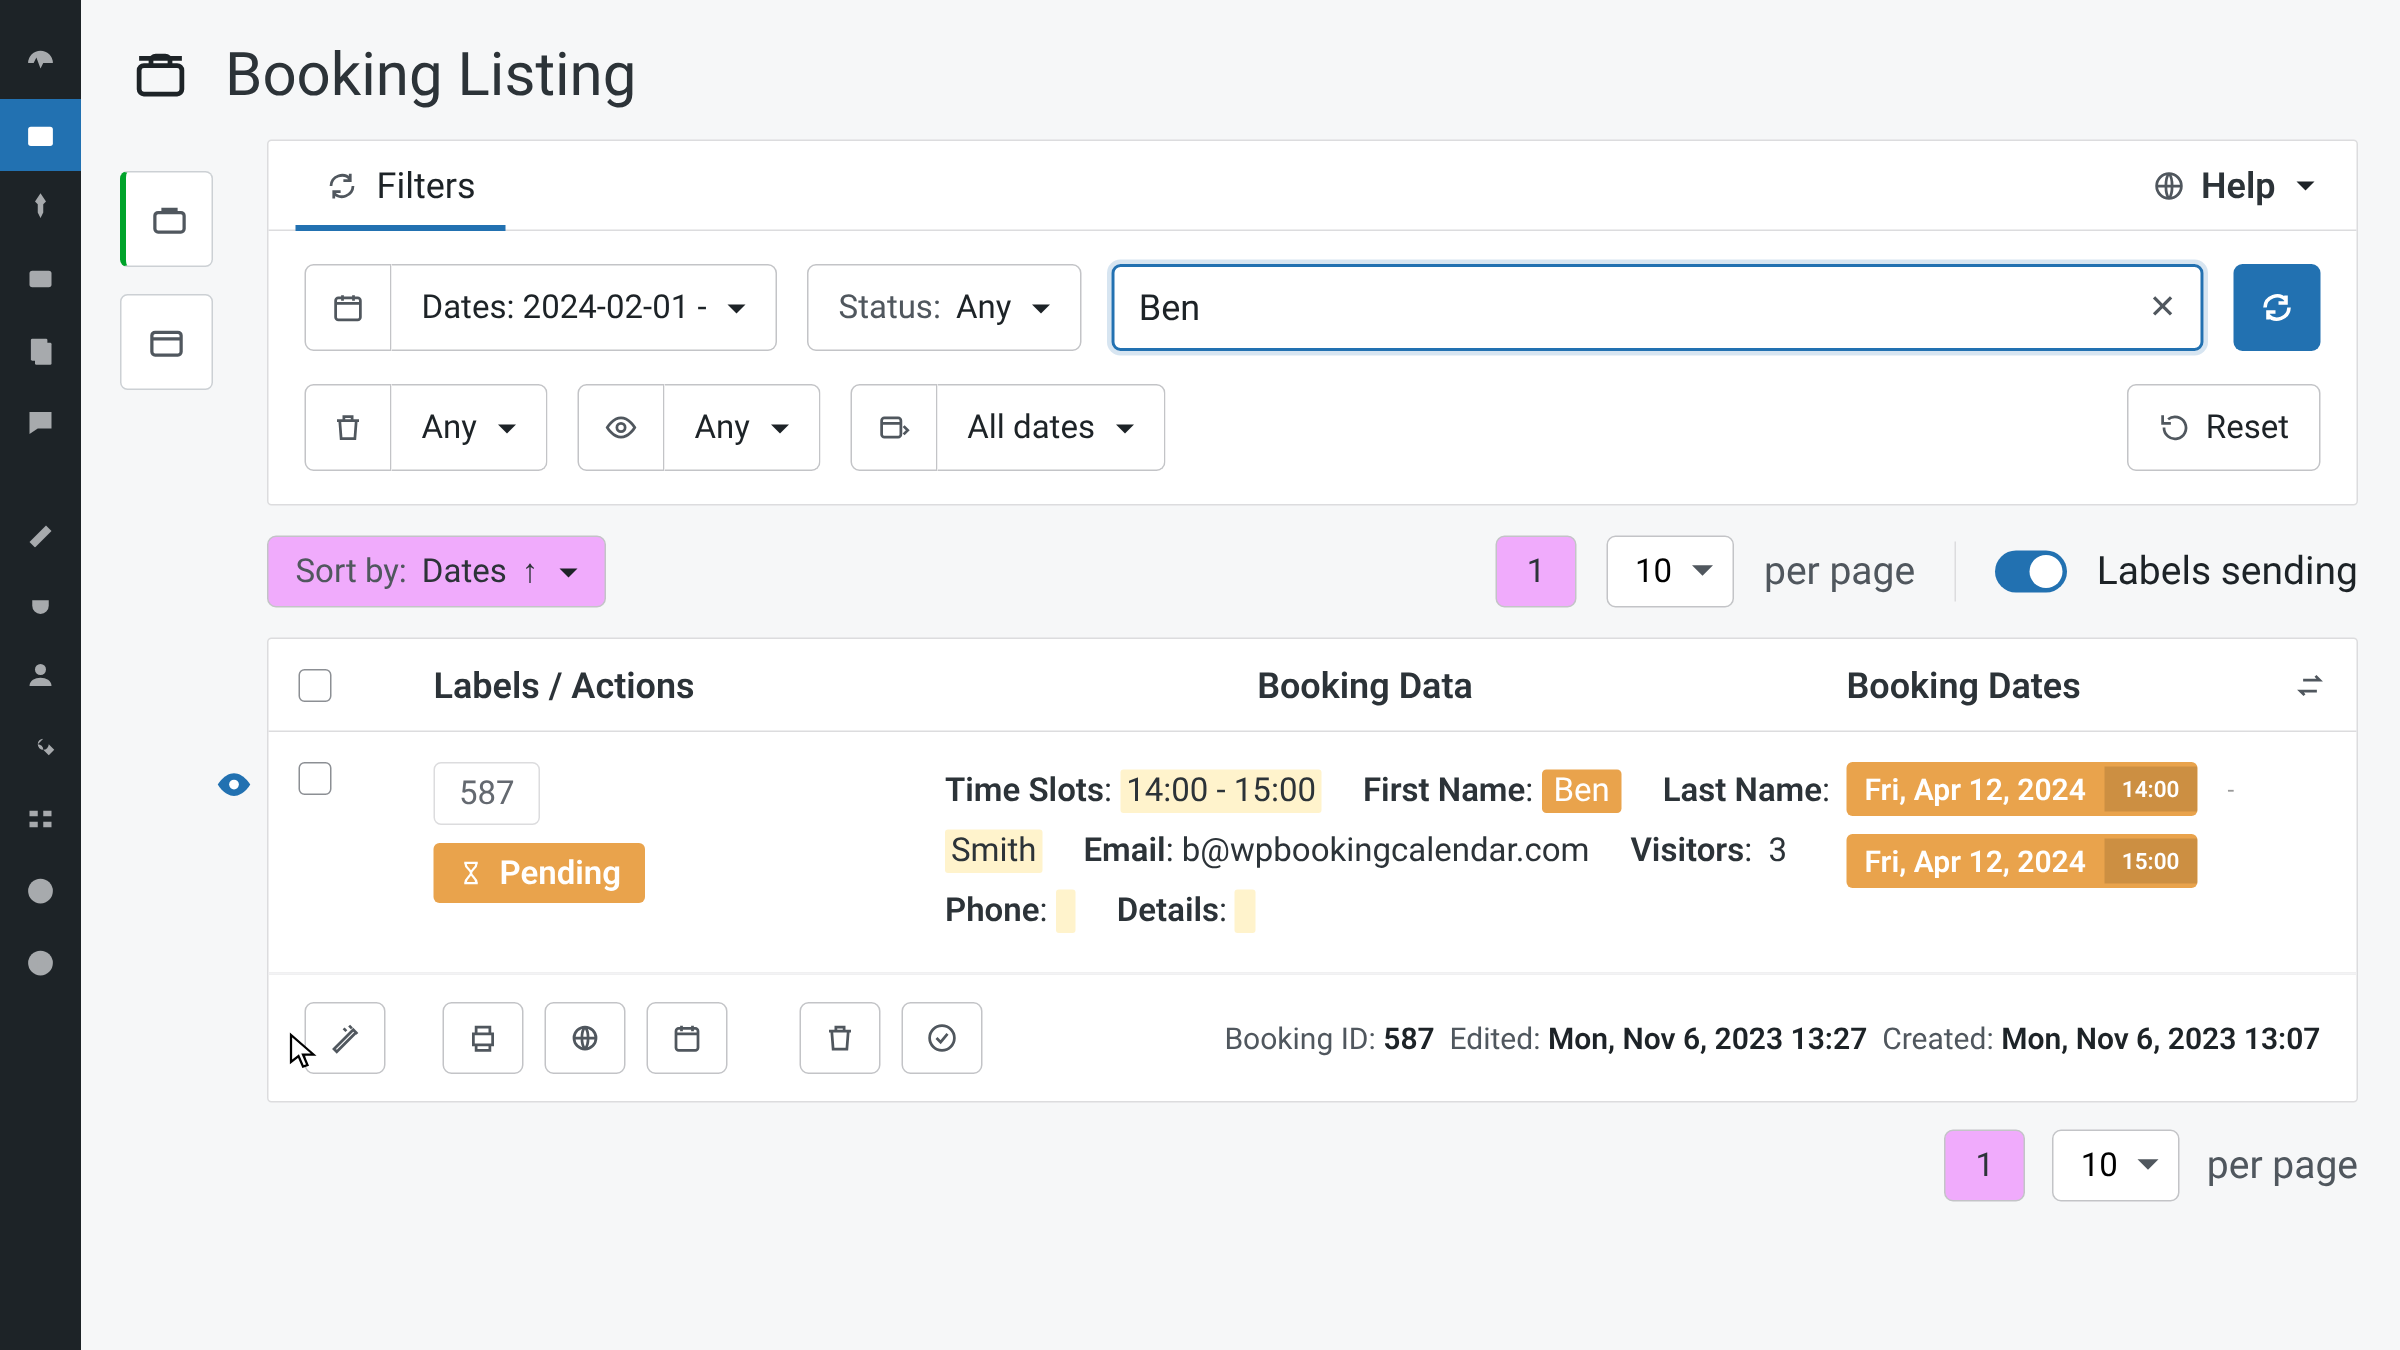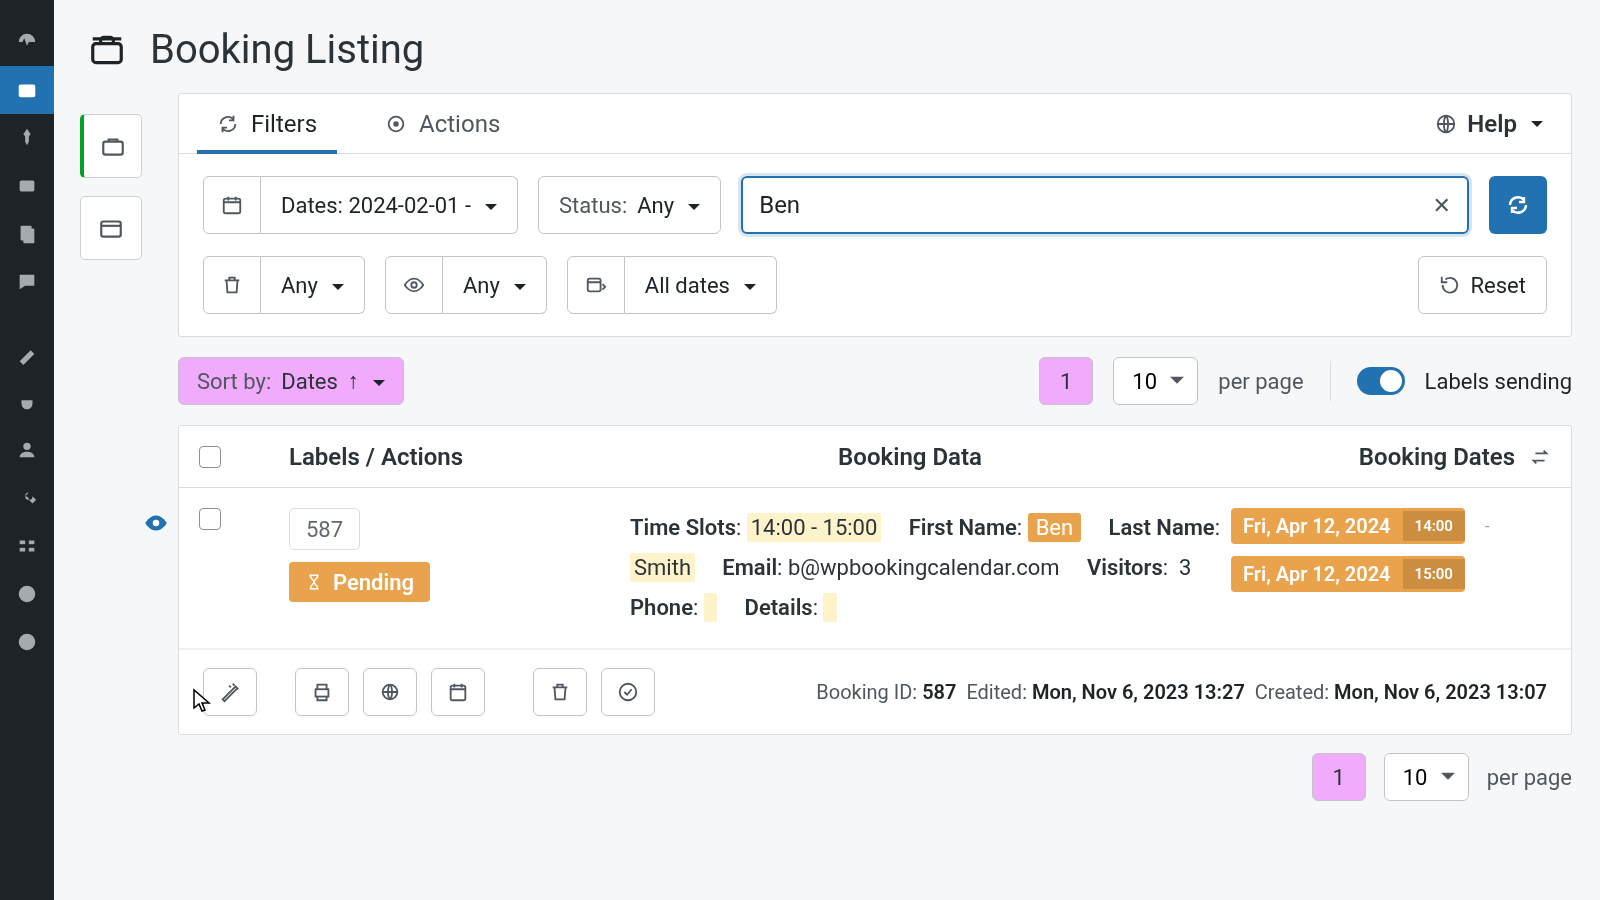--- a/index.html
+++ b/index.html
@@ -49,30 +49,30 @@
   .reset { margin-left:auto;text-align:right; }
   .isvg { width:22px; height:22px; stroke:#50575e; stroke-width:2; fill:none; }
 
   
   .ctrlrow { margin-left:96px; display:flex; align-items:center; padding:20px 0; gap:20px; }
   .ctrlrow .spacer { flex:1; }
   .pill { height:48px; border:1px solid #c3c4c7; border-radius:6px; background:#f0abfc; display:flex; align-items:center; padding:0 18px; font-size:22px; gap:10px; cursor:pointer; }
   .sel { height:48px; border:1px solid #c3c4c7; border-radius:6px; background:#fff; padding:0 40px 0 18px; font-size:22px; appearance:none; cursor:pointer; position:relative; }
   .selwrap { position:relative; display:inline-flex; }
   .selwrap::after { content:''; position:absolute; right:14px; top:50%; transform:translateY(-30%); border:7px solid transparent; border-top-color:#50575e; pointer-events:none; }
-  .lbl { font-size:22px; color:#50575e; }
+  .lbl { font-size:26px; color:#50575e; }
   .toggle { width:48px; height:28px; border-radius:14px; background:#2271b1; position:relative; cursor:pointer; }
   .toggle::after { content:''; position:absolute; right:3px; top:3px; width:22px; height:22px; border-radius:50%; background:#fff; }
 
   
   .table { margin-left:96px; border:1px solid #dcdcde; border-radius:3px; background:#fff; }
   .thead { display:grid; grid-template-columns:90px 300px 1fr 320px; align-items:center; height:62px; border-bottom:1px solid #dcdcde; font-size:24px; font-weight:600; padding:0 20px; }
   .thead .c2 { }
   .thead .c3 { text-align:center; }
-  .thead .c4 { display:flex; align-items:center; gap:14px; justify-content:flex-end;}
+  .thead .c4 { display:flex; align-items:center; gap:14px; justify-content:space-between;}
   .chk { width:22px; height:22px; border:1px solid #8c8f94; border-radius:4px; cursor:pointer; }
 
   .trow { position:relative; display:grid; grid-template-columns:90px 300px 1fr 320px; padding:20px; border-bottom:1px solid #f0f0f1; }
   .eye { position:absolute; left:-36px; top:22px; color:#2271b1; }
   .eye svg { width:26px; height:26px; fill:currentColor; }
   .idchip { display:inline-flex; align-items:center; height:42px; padding:0 16px; border:1px solid #dcdcde; border-radius:5px; font-size:22px; color:#646970; }
   .status { display:inline-flex; align-items:center; gap:10px; height:40px; padding:0 16px; border-radius:4px; background:#e9a34c; color:#fff; font-size:22px; font-weight:600; margin-top:12px; }
   .status svg { width:18px; height:18px; stroke:#fff; stroke-width:2; fill:none; }
 
   .bdata { font-size:22px; line-height:40px;margin-left:41px; }
@@ -200,27 +200,20 @@
       </div>
   </div>
 
   <div class="panel">
     <div class="tabs">
       <div class="tab active">
         <svg class="isvg" viewBox="0 0 24 24">
             <path d="M4 12a8 8 0 0 1 14-5M20 12a8 8 0 0 1-14 5M18 3v5h-5M6 21v-5h5"></path>
           </svg>
         <span>Filters</span>
-      </div>
-      <div class="tab">
-        <svg class="isvg" viewBox="0 0 24 24">
-            <circle cx="12" cy="12" r="8"></circle>
-            <circle cx="12" cy="12" r="2" fill="#50575e"></circle>
-          </svg>
-        <span>Actions</span>
       </div>
       <div class="help caret-down">
         <svg class="isvg" viewBox="0 0 24 24">
             <circle cx="12" cy="12" r="9"></circle>
             <path d="M3 12h18M12 3c3 3 3 15 0 18M12 3c-3 3-3 15 0 18"></path>
           </svg>
         <span>Help</span>
       </div>
     </div>
 

